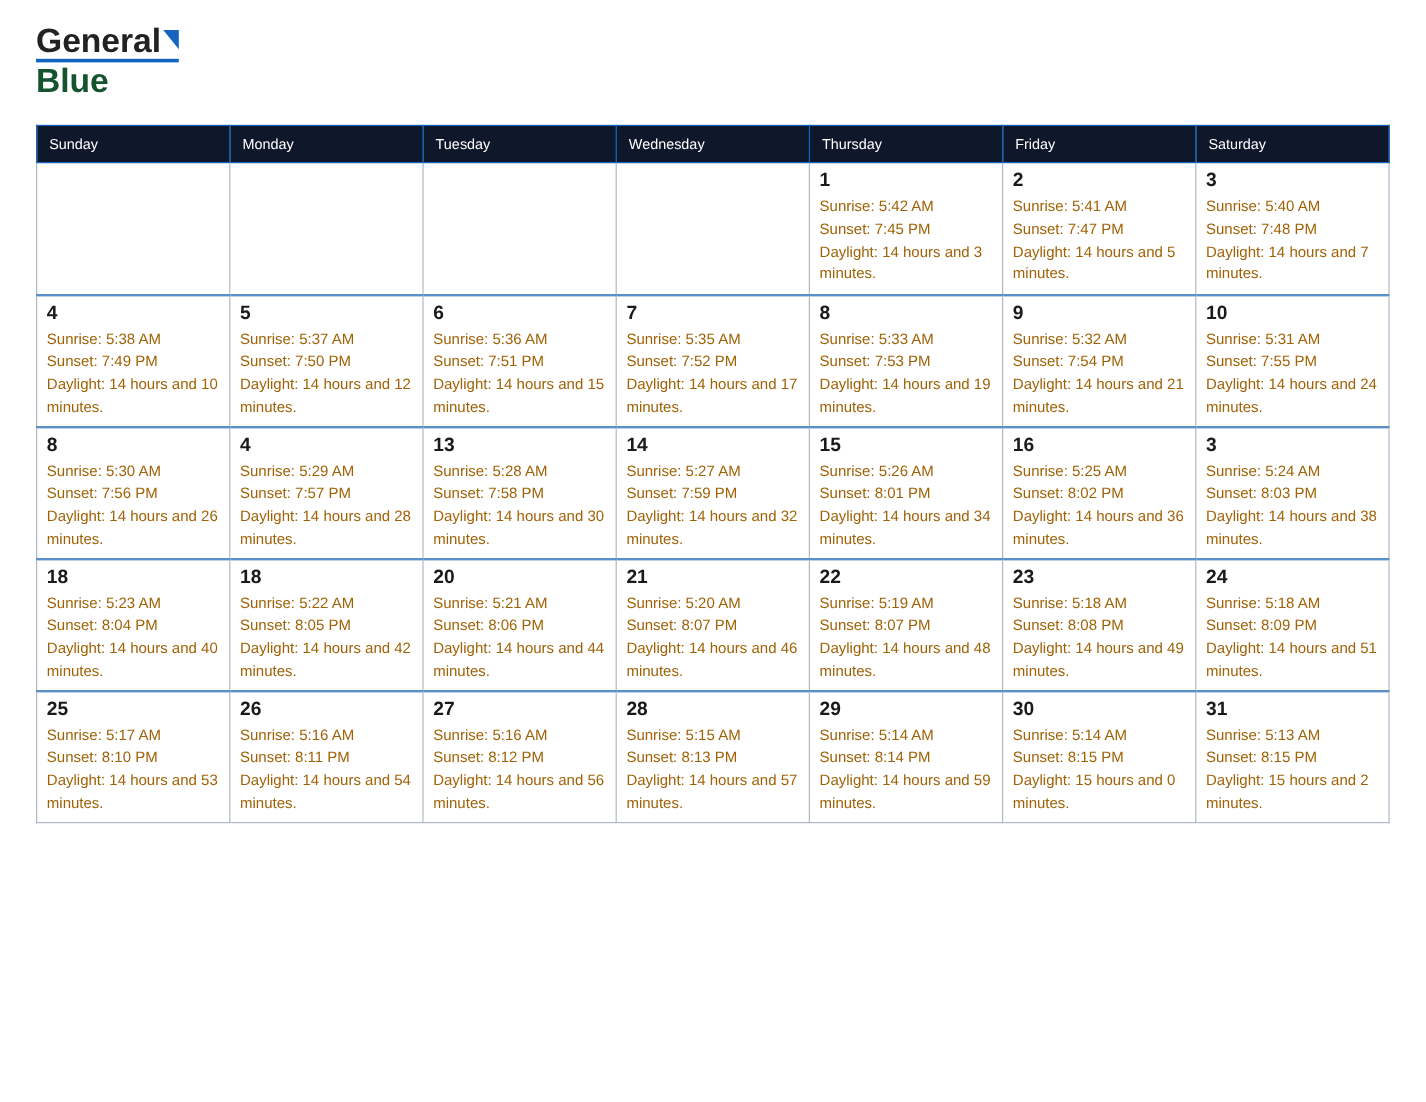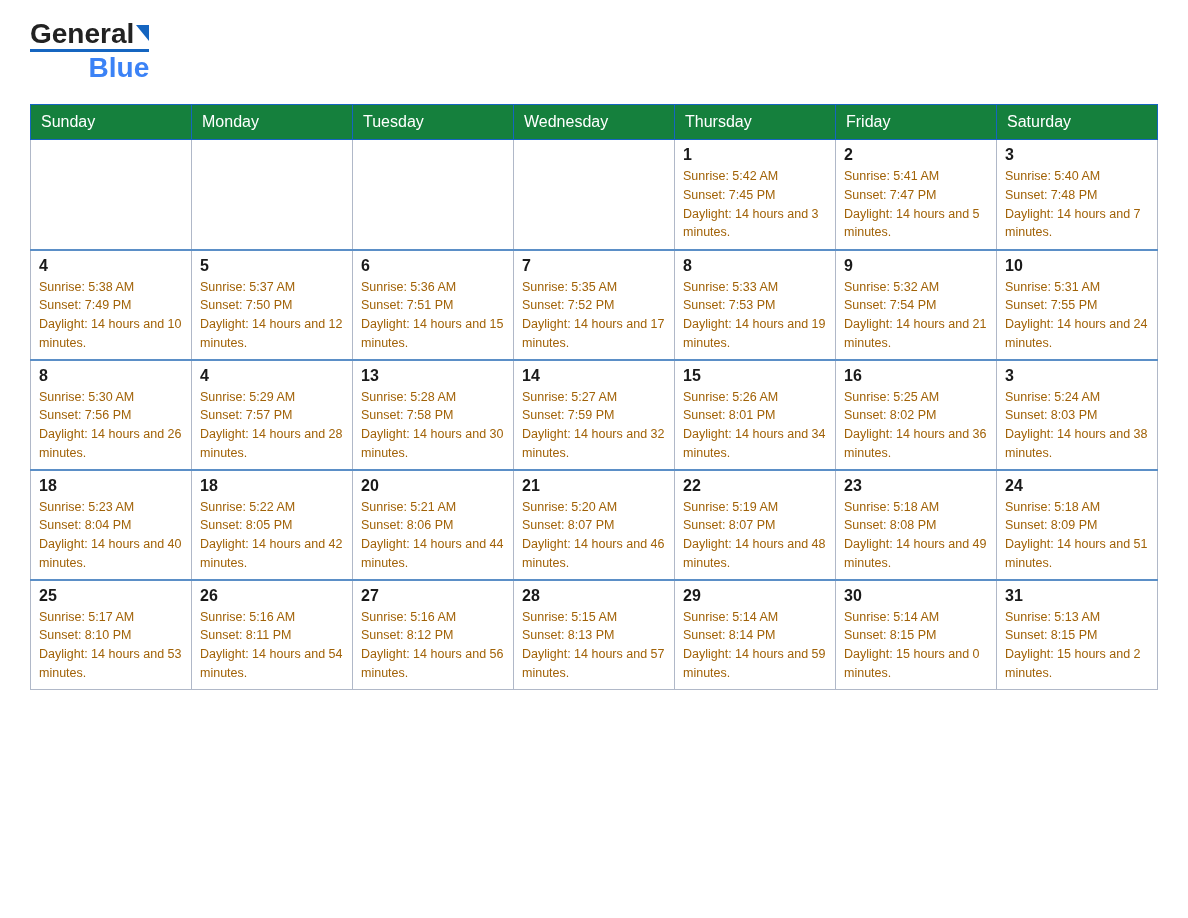--- a/index.html
+++ b/index.html
@@ -13,21 +13,21 @@
     }
     .header {
       display: flex;
       justify-content: space-between;
       align-items: flex-start;
       margin-bottom: 20px;
     }
     .logo {
       display: flex;
       flex-direction: column;
-      align-items: flex-end;
+      align-items: flex-start;
     }
     .title-block {
       text-align: right;
     }
     .month-title {
       font-size: 52px;
       font-weight: normal;
       color: #222;
       line-height: 1.1;
     }
@@ -35,23 +35,23 @@
       font-size: 22px;
       color: #333;
       font-weight: normal;
     }
     .calendar-table {
       width: 100%;
       border-collapse: collapse;
       table-layout: fixed;
     }
     .calendar-table th {
-      background: #15803d;
+      background: #0f172a;
       color: #fff;
-      font-size: 16px;
+      font-size: 12px;
       font-weight: normal;
       padding: 8px 10px;
       text-align: left;
       border: 1px solid #1565c0;
     }
     .calendar-table td {
       vertical-align: top;
       border: 1px solid #b0b8c8;
       padding: 6px 8px;
       height: 110px;
@@ -81,21 +81,21 @@
 </head>
 <body>
 
 <div class="header">
   <div class="logo">
     <div style="display:flex; align-items:center; line-height:1;">
       <span style="font-size:28px; font-weight:bold; color:#222;">General</span>
       <span style="display:inline-block; width:0; height:0; border-left:13px solid transparent; border-bottom:0px; border-top:16px solid #1565c0; margin-left:2px; margin-bottom:2px;"></span>
     </div>
     <div style="height:3px; background:#1565c0; width:100%; margin-top:1px;"></div>
-    <div style="font-size:28px; font-weight:bold; color:#3b82f6; margin-top:0px;">Blue</div>
+    <div style="font-size:28px; font-weight:bold; color:#14532d; margin-top:0px;">Blue</div>
   </div>
   <div class="title-block">
     <div class="month-title"></div>
     <div class="location-title"></div>
   </div>
 </div>
 
 <table class="calendar-table">
   <thead>
     <tr>

